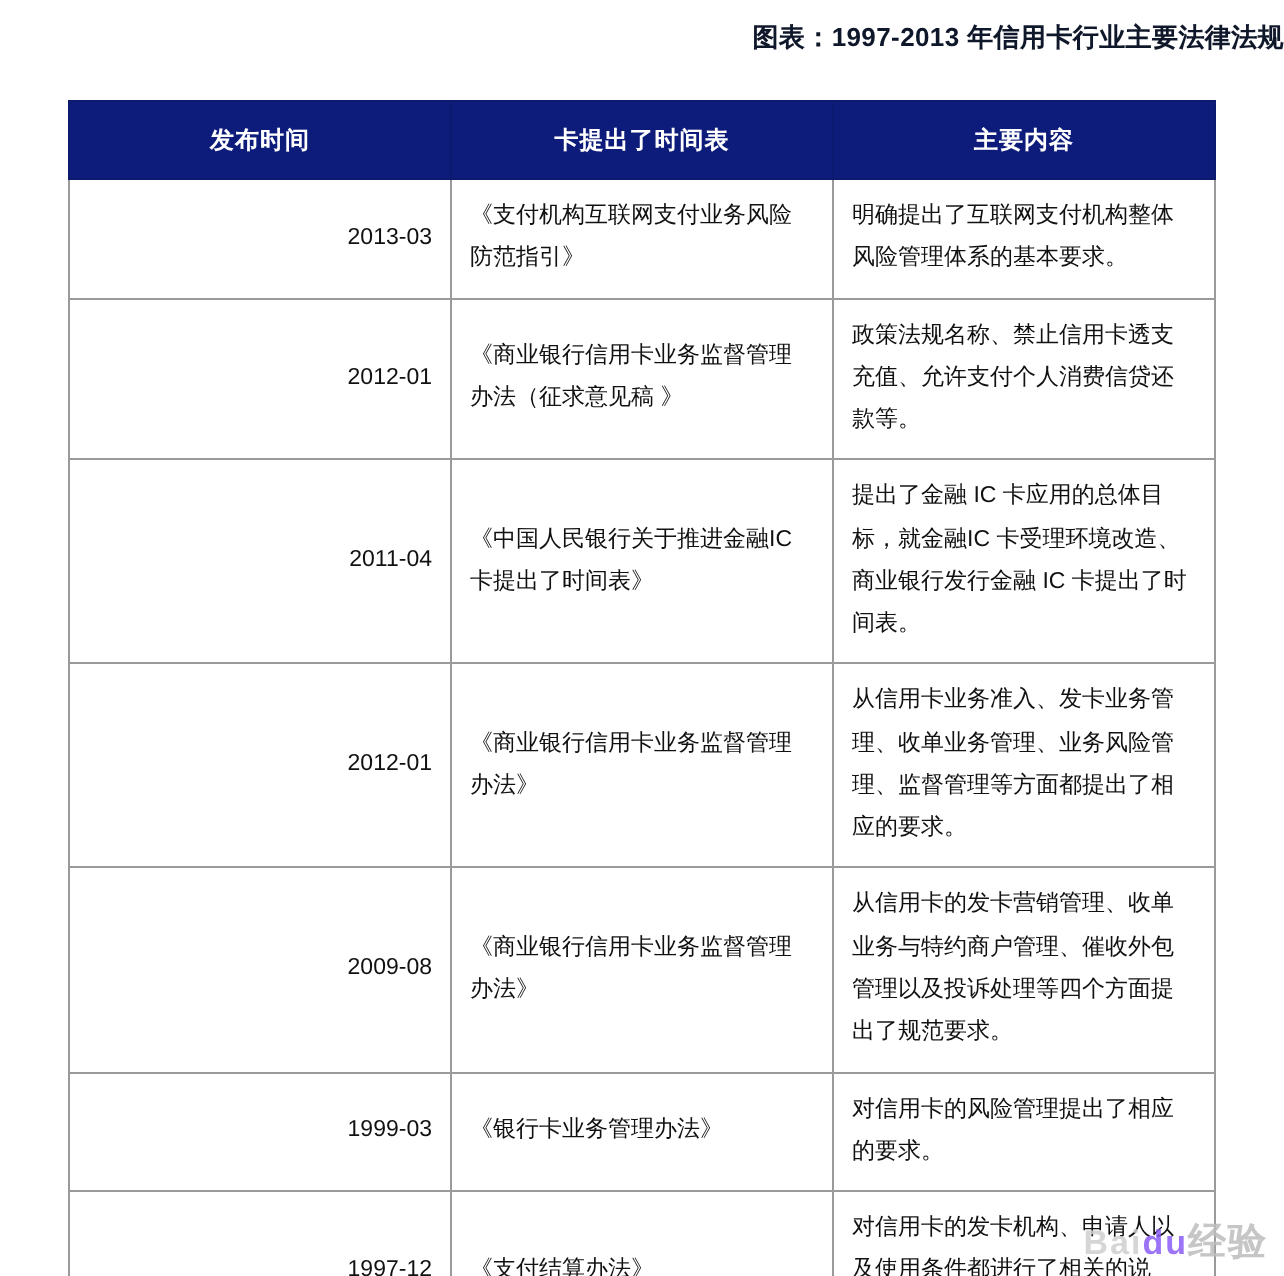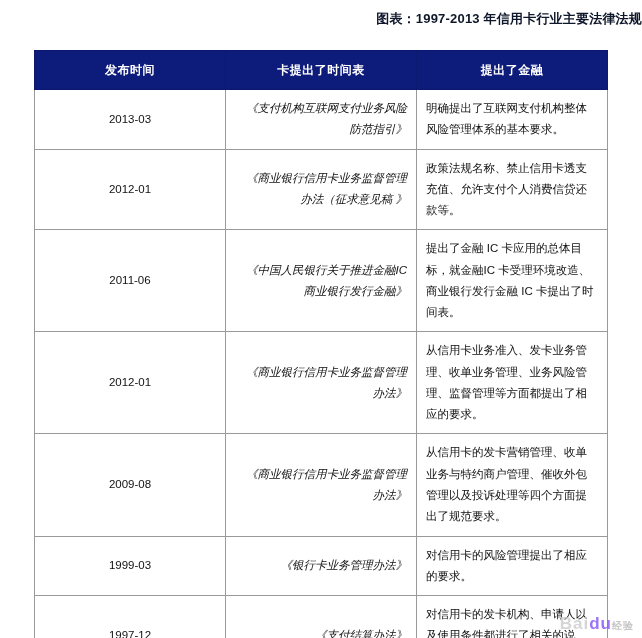--- a/index.html
+++ b/index.html
@@ -51,79 +51,78 @@
   }
   table.reg-table td {
     border: 1px solid #9a9a9a;
     font-size: 11.5px;
     color: #111111;
     padding: 8px 9px;
     vertical-align: middle;
     line-height: 1.85;
   }
   td.col-date {
-    text-align: center;
+    text-align: right;
     padding-left: 12px;
     width: 88px;
   }
   td.col-name {
-    text-align: right;
+    text-align: left;
     width: 166px;
     line-height: 2.0;
-    font-style: italic;
   }
   td.col-content {
     text-align: left;
     width: 298px;
     line-height: 2.0;
   }
   .watermark {
     position: absolute;
     right: 8px;
     bottom: 4px;
     font-size: 17px;
     font-weight: bold;
     color: #cfcfcf;
     letter-spacing: 1px;
     font-family: "Liberation Sans", "DejaVu Sans", sans-serif;
     opacity: 0.85;
   }
   .watermark .wm-blue { color: #8b5cf6; }
-  .watermark .wm-small { font-size: 10px; color: #bdbdbd; }
+  .watermark .wm-small { font-size: 19px; color: #bdbdbd; }
 </style>
 </head>
 <body>
 
 <div class="page">
 
   <div class="title">图表：1997-2013 年信用卡行业主要法律法规</div>
 
   <div class="table-wrap">
     <table class="reg-table">
       <thead>
         <tr>
           <th>发布时间</th>
           <th>卡提出了时间表</th>
-          <th>提出了金融</th>
+          <th>主要内容</th>
         </tr>
       </thead>
       <tbody>
         <tr>
           <td class="col-date">2013-03</td>
           <td class="col-name">《支付机构互联网支付业务风险防范指引》</td>
           <td class="col-content">明确提出了互联网支付机构整体风险管理体系的基本要求。</td>
         </tr>
         <tr>
           <td class="col-date">2012-01</td>
           <td class="col-name">《商业银行信用卡业务监督管理办法（征求意见稿 》</td>
           <td class="col-content">政策法规名称、禁止信用卡透支充值、允许支付个人消费信贷还款等。</td>
         </tr>
         <tr>
-          <td class="col-date">2011-06</td>
-          <td class="col-name">《中国人民银行关于推进金融IC 商业银行发行金融》</td>
+          <td class="col-date">2011-04</td>
+          <td class="col-name">《中国人民银行关于推进金融IC 卡提出了时间表》</td>
           <td class="col-content">提出了金融 IC 卡应用的总体目标，就金融IC 卡受理环境改造、商业银行发行金融 IC 卡提出了时间表。</td>
         </tr>
         <tr>
           <td class="col-date">2012-01</td>
           <td class="col-name">《商业银行信用卡业务监督管理办法》</td>
           <td class="col-content">从信用卡业务准入、发卡业务管理、收单业务管理、业务风险管理、监督管理等方面都提出了相应的要求。</td>
         </tr>
         <tr>
           <td class="col-date">2009-08</td>
           <td class="col-name">《商业银行信用卡业务监督管理办法》</td>

